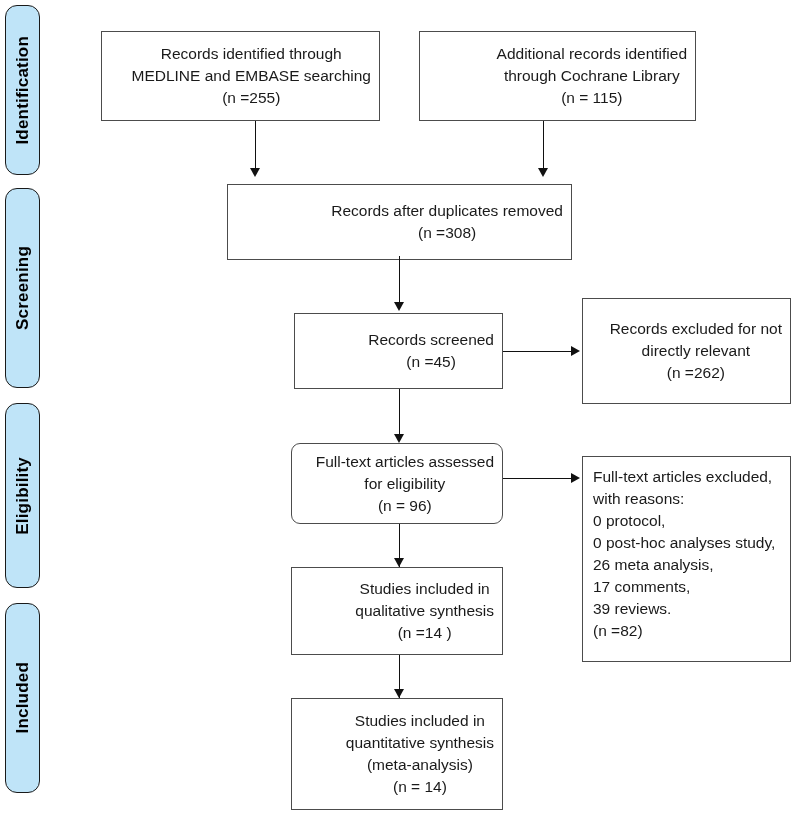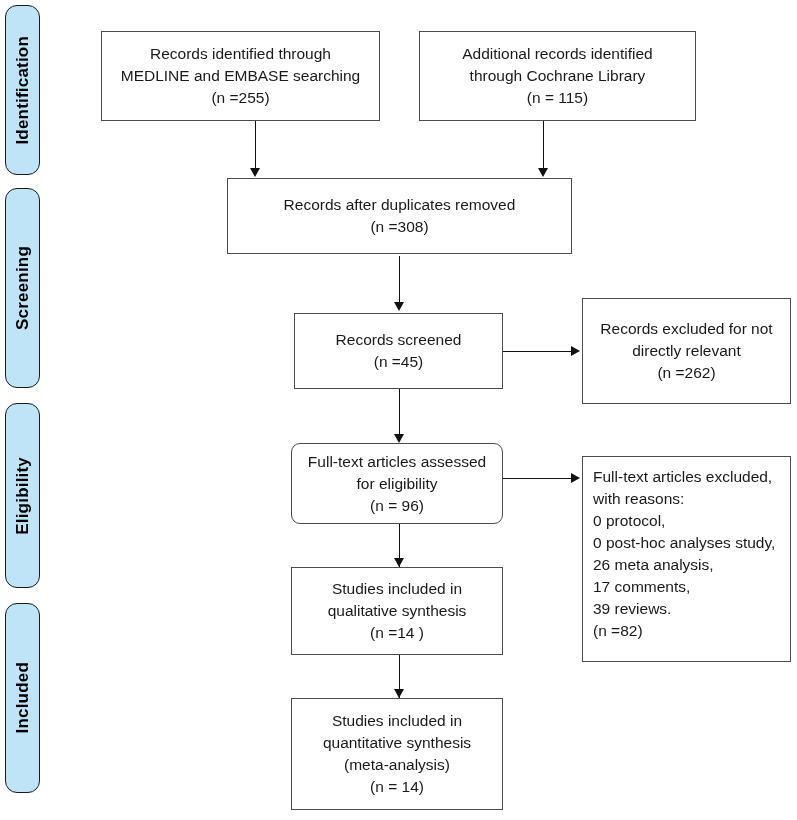--- a/index.html
+++ b/index.html
@@ -41,21 +41,21 @@
   }
 
   
   .flow-box {
     position: absolute;
     box-sizing: border-box;
     background: #ffffff;
     border: 1.5px solid #4c4c4c;
     display: flex;
     align-items: center;
-    justify-content: center;
+    justify-content: flex-end;
     padding: 4px 8px;
   }
   .flow-box .box-text {
     font-size: 15.5px;
     line-height: 1.42;
     color: #1a1a1a;
     text-align: center;
     white-space: pre-line;
   }
   .flow-box.align-left {
@@ -127,21 +127,21 @@
 through Cochrane Library
 (n = 115)</div>
   </div>
 
   <div class="vline" style="left:255px; top:121px; height:49px;"></div>
   <div class="arrow-down" style="left:249.5px; top:168px;"></div>
 
   <div class="vline" style="left:543px; top:121px; height:49px;"></div>
   <div class="arrow-down" style="left:537.5px; top:168px;"></div>
 
-  <div class="flow-box" style="left:227px; top:178px; width:345px; height:76px;">
+  <div class="flow-box" style="left:227px; top:184px; width:345px; height:76px;">
     <div class="box-text">Records after duplicates removed
 (n =308)</div>
   </div>
 
   <div class="vline" style="left:399px; top:256px; height:48px;"></div>
   <div class="arrow-down" style="left:393.5px; top:302px;"></div>
 
   <div class="flow-box" style="left:294px; top:313px; width:209px; height:76px;">
     <div class="box-text">Records screened
 (n =45)</div>

